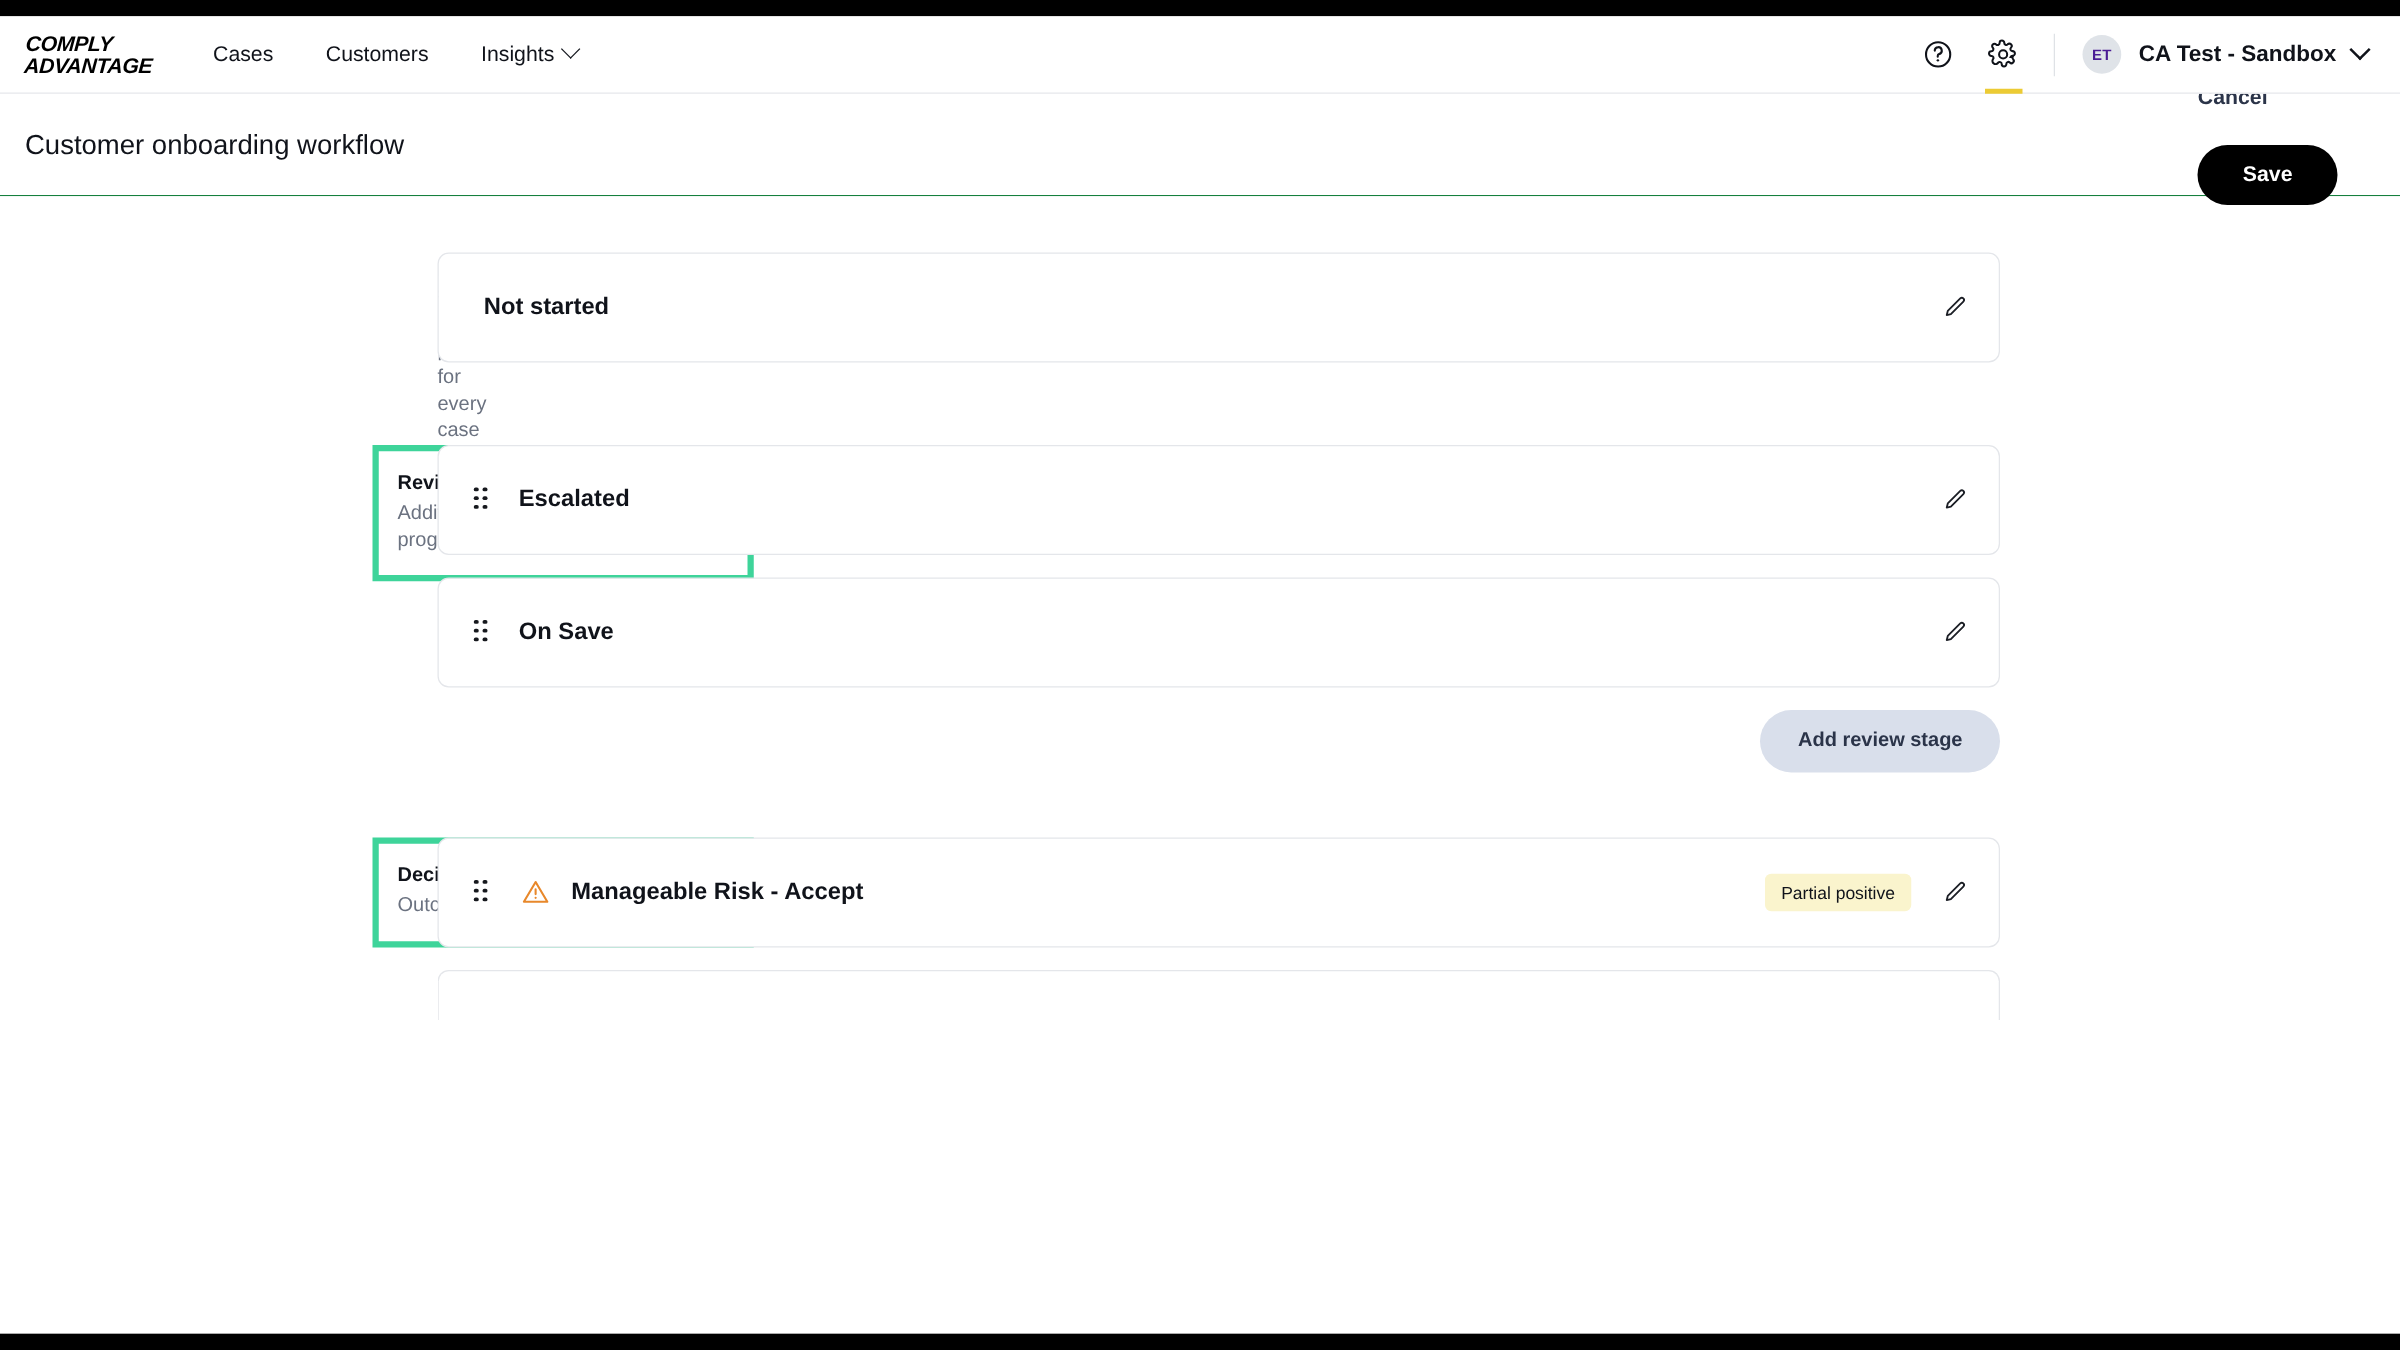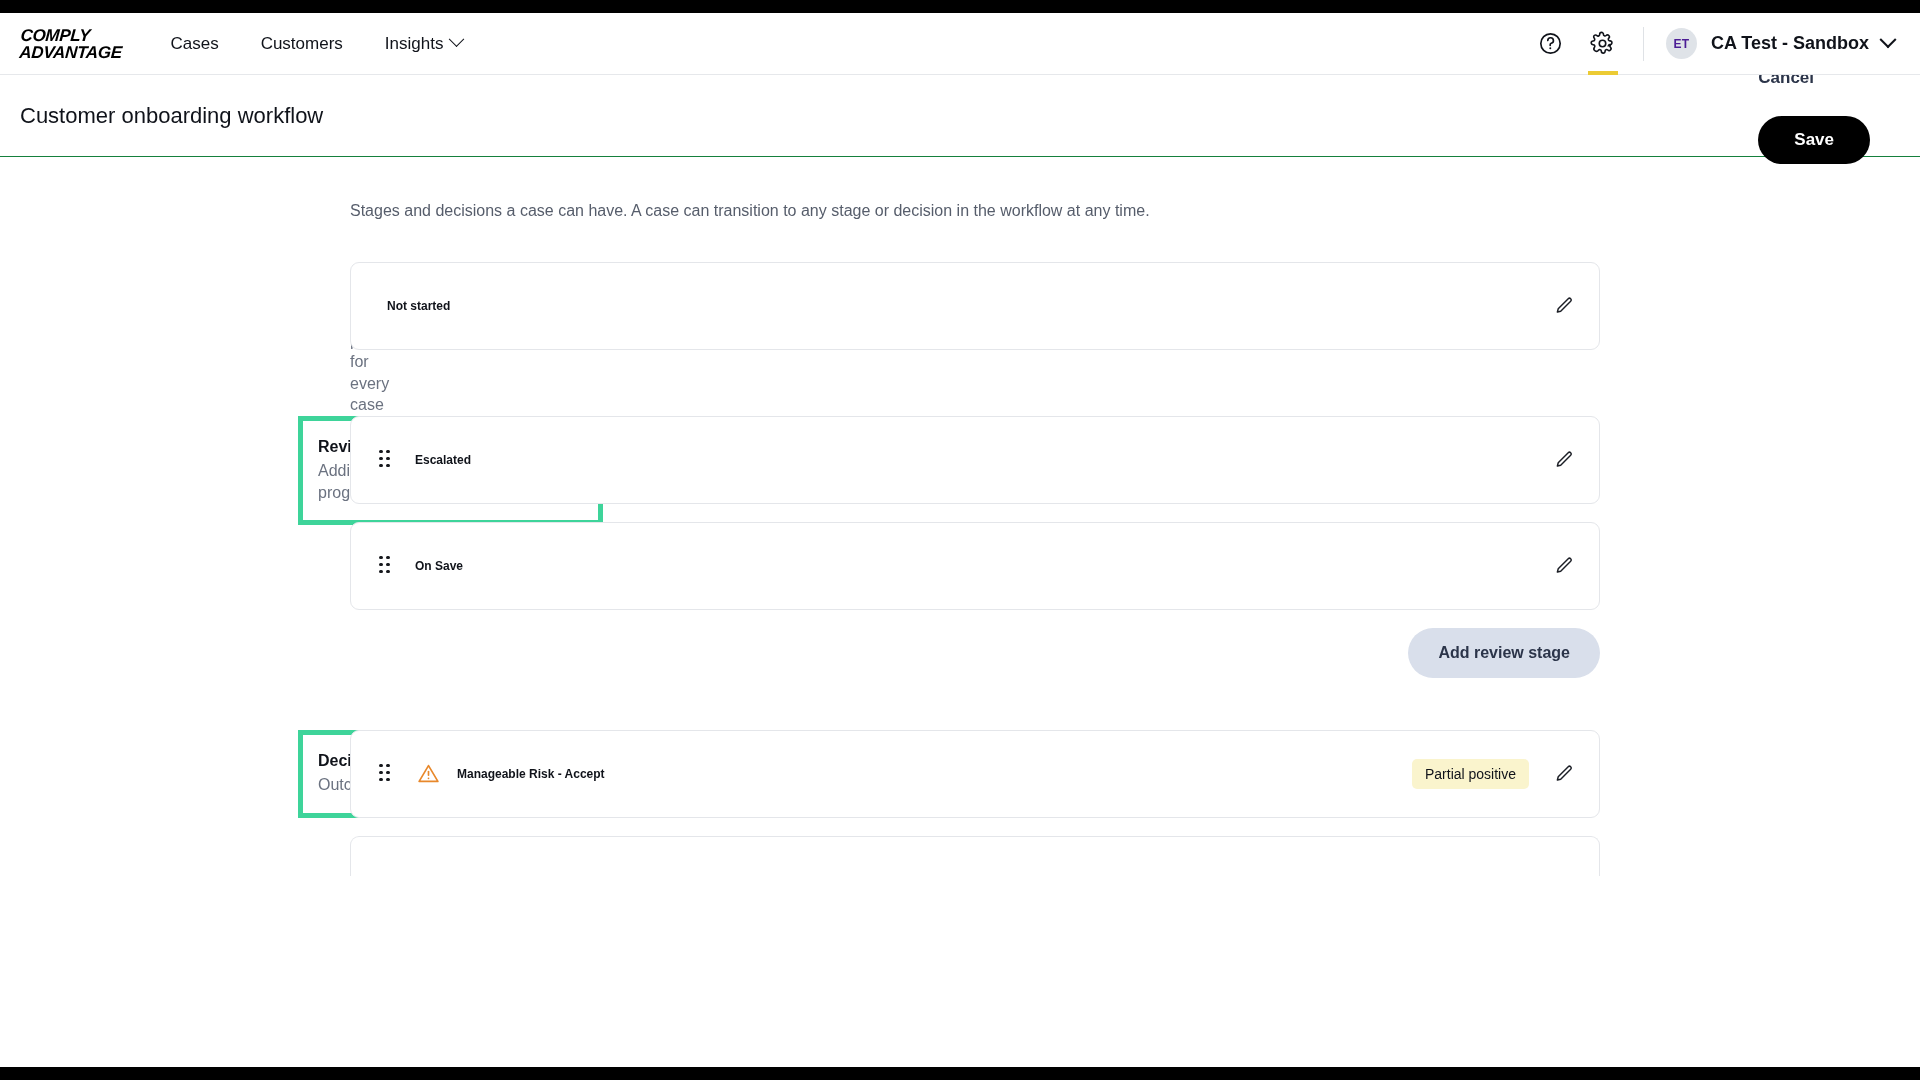--- a/index.html
+++ b/index.html
@@ -266,21 +266,21 @@
 
   .row-icon {
     width: 26px; height: 26px;
     margin-right: 16px;
     display: flex;
     align-items: center;
     justify-content: center;
     flex: 0 0 auto;
   }
   .row-label {
-    font-size: 12px;
+    font-size: 19px;
     font-weight: bold;
     color: #10131a;
   }
   .row-right {
     margin-left: auto;
     display: flex;
     align-items: center;
     gap: 22px;
   }
   .badge {
@@ -385,21 +385,20 @@
     <div class="page-header">
       <div class="page-title">Customer onboarding workflow</div>
       <div class="header-actions">
         <button class="btn-cancel">Cancel</button>
         <button class="btn-save">Save</button>
       </div>
     </div>
 
     <div class="content">
 
-      <div class="intro">Stages and decisions a case can have. A case can transition to any stage or decision in the workflow at any time.</div>
 
       <div class="section">
         <div class="label-col">
           <div class="label-box">
             <div class="label-title">Initial stage</div>
             <div class="label-sub">Starting point for every case</div>
           </div>
         </div>
         <div class="rows-col">
           <div class="card plain">

